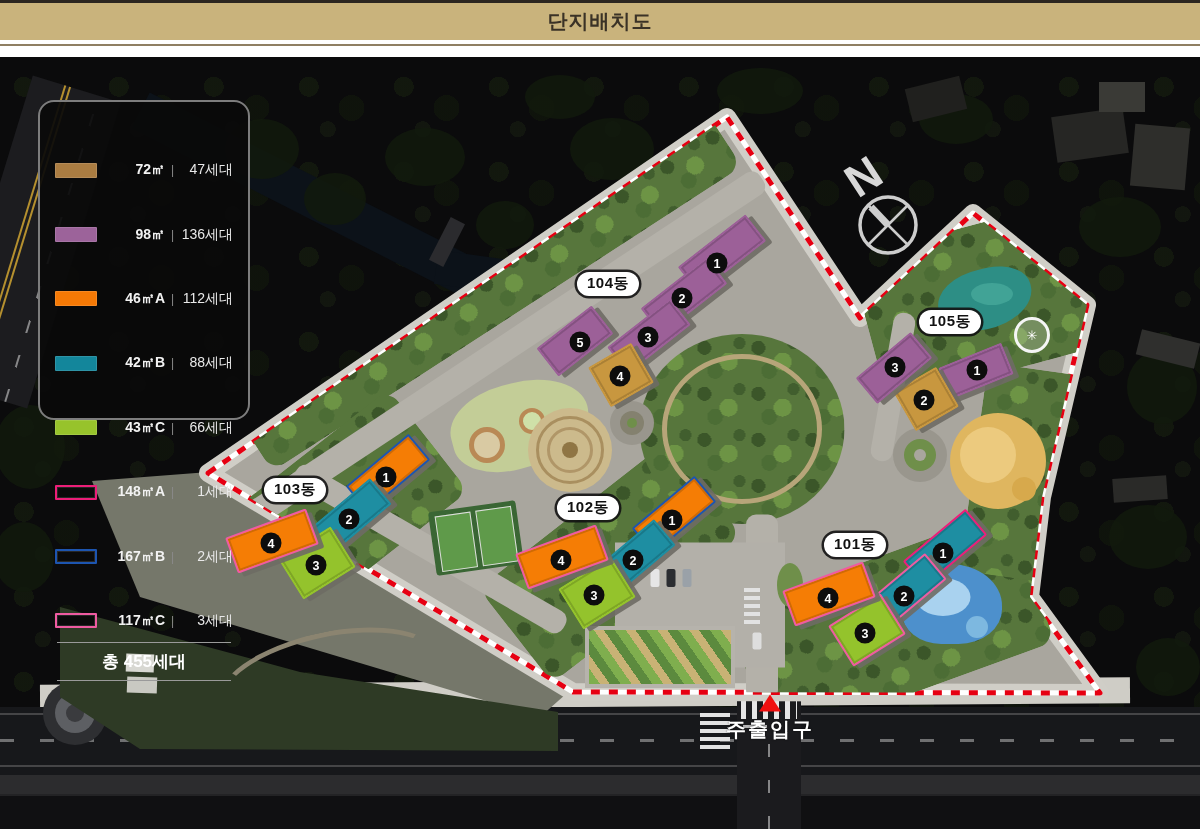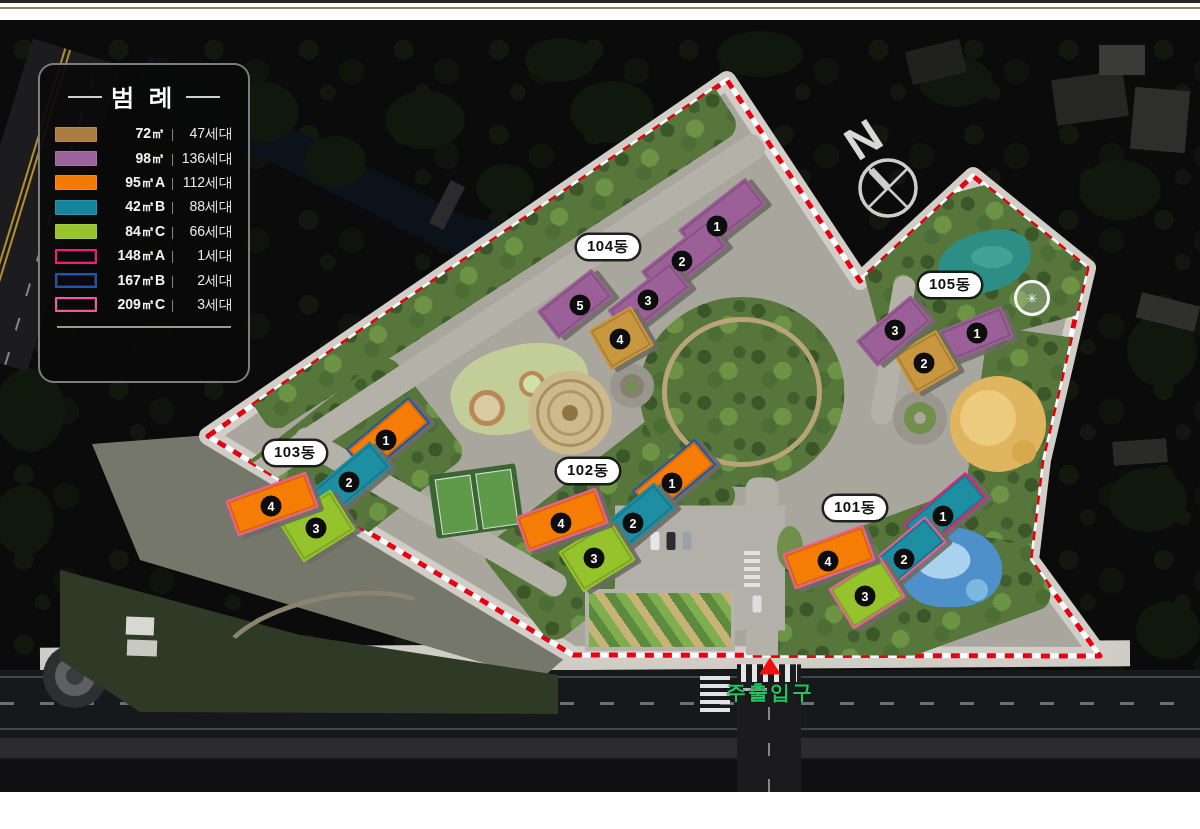--- a/index.html
+++ b/index.html
@@ -71,44 +71,45 @@
            font-size:12.5px;font-weight:700;display:flex;align-items:center;justify-content:center;}
   .bpill{background:#fff;color:#111;font-size:15px;font-weight:700;letter-spacing:.5px;
          padding:2px 10px 3px;border-radius:999px;box-shadow:0 0 0 2.5px rgba(18,18,18,.9);white-space:nowrap;}
 
   
   .fountain{width:30px;height:30px;border-radius:50%;border:3px solid #f5f5f5;
             background:rgba(255,255,255,.18);color:#fff;font-size:13px;
             display:flex;align-items:center;justify-content:center;}
   .ent-tri{width:0;height:0;border-left:11px solid transparent;border-right:11px solid transparent;
            border-bottom:17px solid #f01010;}
-  .ent-label{color:#22c55e;font-size:20px;font-weight:800;letter-spacing:2px;white-space:nowrap;
+  .ent-label{color:#ffffff;font-size:20px;font-weight:800;letter-spacing:2px;white-space:nowrap;
              text-shadow:0 0 2px rgba(0,0,0,.8);}
 
   
   .legend{left:38px;top:43px;width:212px;height:320px;background:rgba(10,10,10,.93);
           border:2px solid #7d7d7d;border-radius:16px;box-sizing:border-box;padding:16px 15px 0;}
   .ltitle-row{display:flex;align-items:center;justify-content:center;gap:9px;margin-bottom:9px;}
   .ltitle-line{width:34px;height:2px;background:#cfcfcf;}
   .ltitle{color:#fff;font-size:24px;font-weight:800;letter-spacing:4px;white-space:nowrap;}
-  .lrow{display:flex;align-items:center;height:24.4px;}
+  .lrow{display:flex;align-items:center;height:24.4px;margin-top:40px;}
   .swatch{width:42px;height:15px;margin-right:10px;border-radius:1px;box-sizing:border-box;
           box-shadow:inset 0 0 0 1px rgba(255,255,255,.12);}
   .swatch.outline{background:#0a0a0a;border:2.5px solid #fff;}
   .llabel{width:58px;text-align:right;color:#f2f2f2;font-size:14px;font-weight:700;}
   .lsep{margin:0 6px;color:#8a8a8a;font-size:12px;}
   .lcount{flex:1;text-align:right;color:#e9e9e9;font-size:14px;}
   .lhr{height:1px;background:#9a9a9a;margin:9px 2px 0;}
   .ltotal{text-align:center;color:#fff;font-size:17px;font-weight:800;padding:7px 0;}
 </style>
 </head>
 <body>
 
 <header>
   <div class="hdr-topline"></div>
+  <div class="titlebar">단지배치도</div>
   <div class="hdr-gap1"></div>
   <div class="hdr-rule"></div>
   <div class="hdr-gap2"></div>
 </header>
 
 <div class="map">
 
   <div class="abs outside-tex"></div>
   <div class="abs stream c" style="left:350px;top:160px;width:470px;height:40px;--r:27deg"></div>
   <div class="abs stream c" style="left:565px;top:228px;width:260px;height:34px;--r:8deg"></div>
@@ -290,70 +291,66 @@
   <div class="abs ucircle c" style="left:924px;top:343px">2</div>
   <div class="abs ucircle c" style="left:895px;top:310px">3</div>
   <div class="abs bpill c" style="left:950px;top:265px">105동</div>
 
   <div class="abs fountain c" style="left:1032px;top:278px">✳</div>
 
   <div class="abs ent-tri c" style="left:770px;top:646px"></div>
   <div class="abs ent-label c" style="left:770px;top:672px">주출입구</div>
 
   <div class="abs legend">
-    <div class="ltitle-row">
-      <div class="ltitle-line"></div>
-      <div class="ltitle">범 례</div>
-      <div class="ltitle-line"></div>
-    </div>
     <div class="lrow">
       <span class="swatch" style="background: rgb(171, 125, 66);"></span>
       <span class="llabel">72㎡</span>
       <span class="lsep">|</span>
       <span class="lcount">47세대</span>
     </div>
     <div class="lrow">
       <span class="swatch" style="background: rgb(156, 99, 154);"></span>
       <span class="llabel">98㎡</span>
       <span class="lsep">|</span>
       <span class="lcount">136세대</span>
     </div>
     <div class="lrow">
       <span class="swatch" style="background: rgb(245, 121, 5);"></span>
-      <span class="llabel">95㎡A</span>
+      <span class="llabel">46㎡A</span>
       <span class="lsep">|</span>
       <span class="lcount">112세대</span>
     </div>
     <div class="lrow">
       <span class="swatch" style="background: rgb(19, 134, 155);"></span>
       <span class="llabel">42㎡B</span>
       <span class="lsep">|</span>
       <span class="lcount">88세대</span>
     </div>
     <div class="lrow">
       <span class="swatch" style="background: rgb(151, 195, 43);"></span>
-      <span class="llabel">84㎡C</span>
+      <span class="llabel">43㎡C</span>
       <span class="lsep">|</span>
       <span class="lcount">66세대</span>
     </div>
     <div class="lrow">
       <span class="swatch outline" style="border-color: rgb(237, 30, 121);"></span>
       <span class="llabel">148㎡A</span>
       <span class="lsep">|</span>
       <span class="lcount">1세대</span>
     </div>
     <div class="lrow">
       <span class="swatch outline" style="border-color: rgb(29, 85, 176);"></span>
       <span class="llabel">167㎡B</span>
       <span class="lsep">|</span>
       <span class="lcount">2세대</span>
     </div>
     <div class="lrow">
       <span class="swatch outline" style="border-color: rgb(239, 91, 161);"></span>
-      <span class="llabel">209㎡C</span>
+      <span class="llabel">117㎡C</span>
       <span class="lsep">|</span>
       <span class="lcount">3세대</span>
     </div>
     <div class="lhr"></div>
+    <div class="ltotal">총 455세대</div>
     <div class="lhr" style="margin-top:0"></div>
   </div>
 
 </div>
 
 </body></html>

